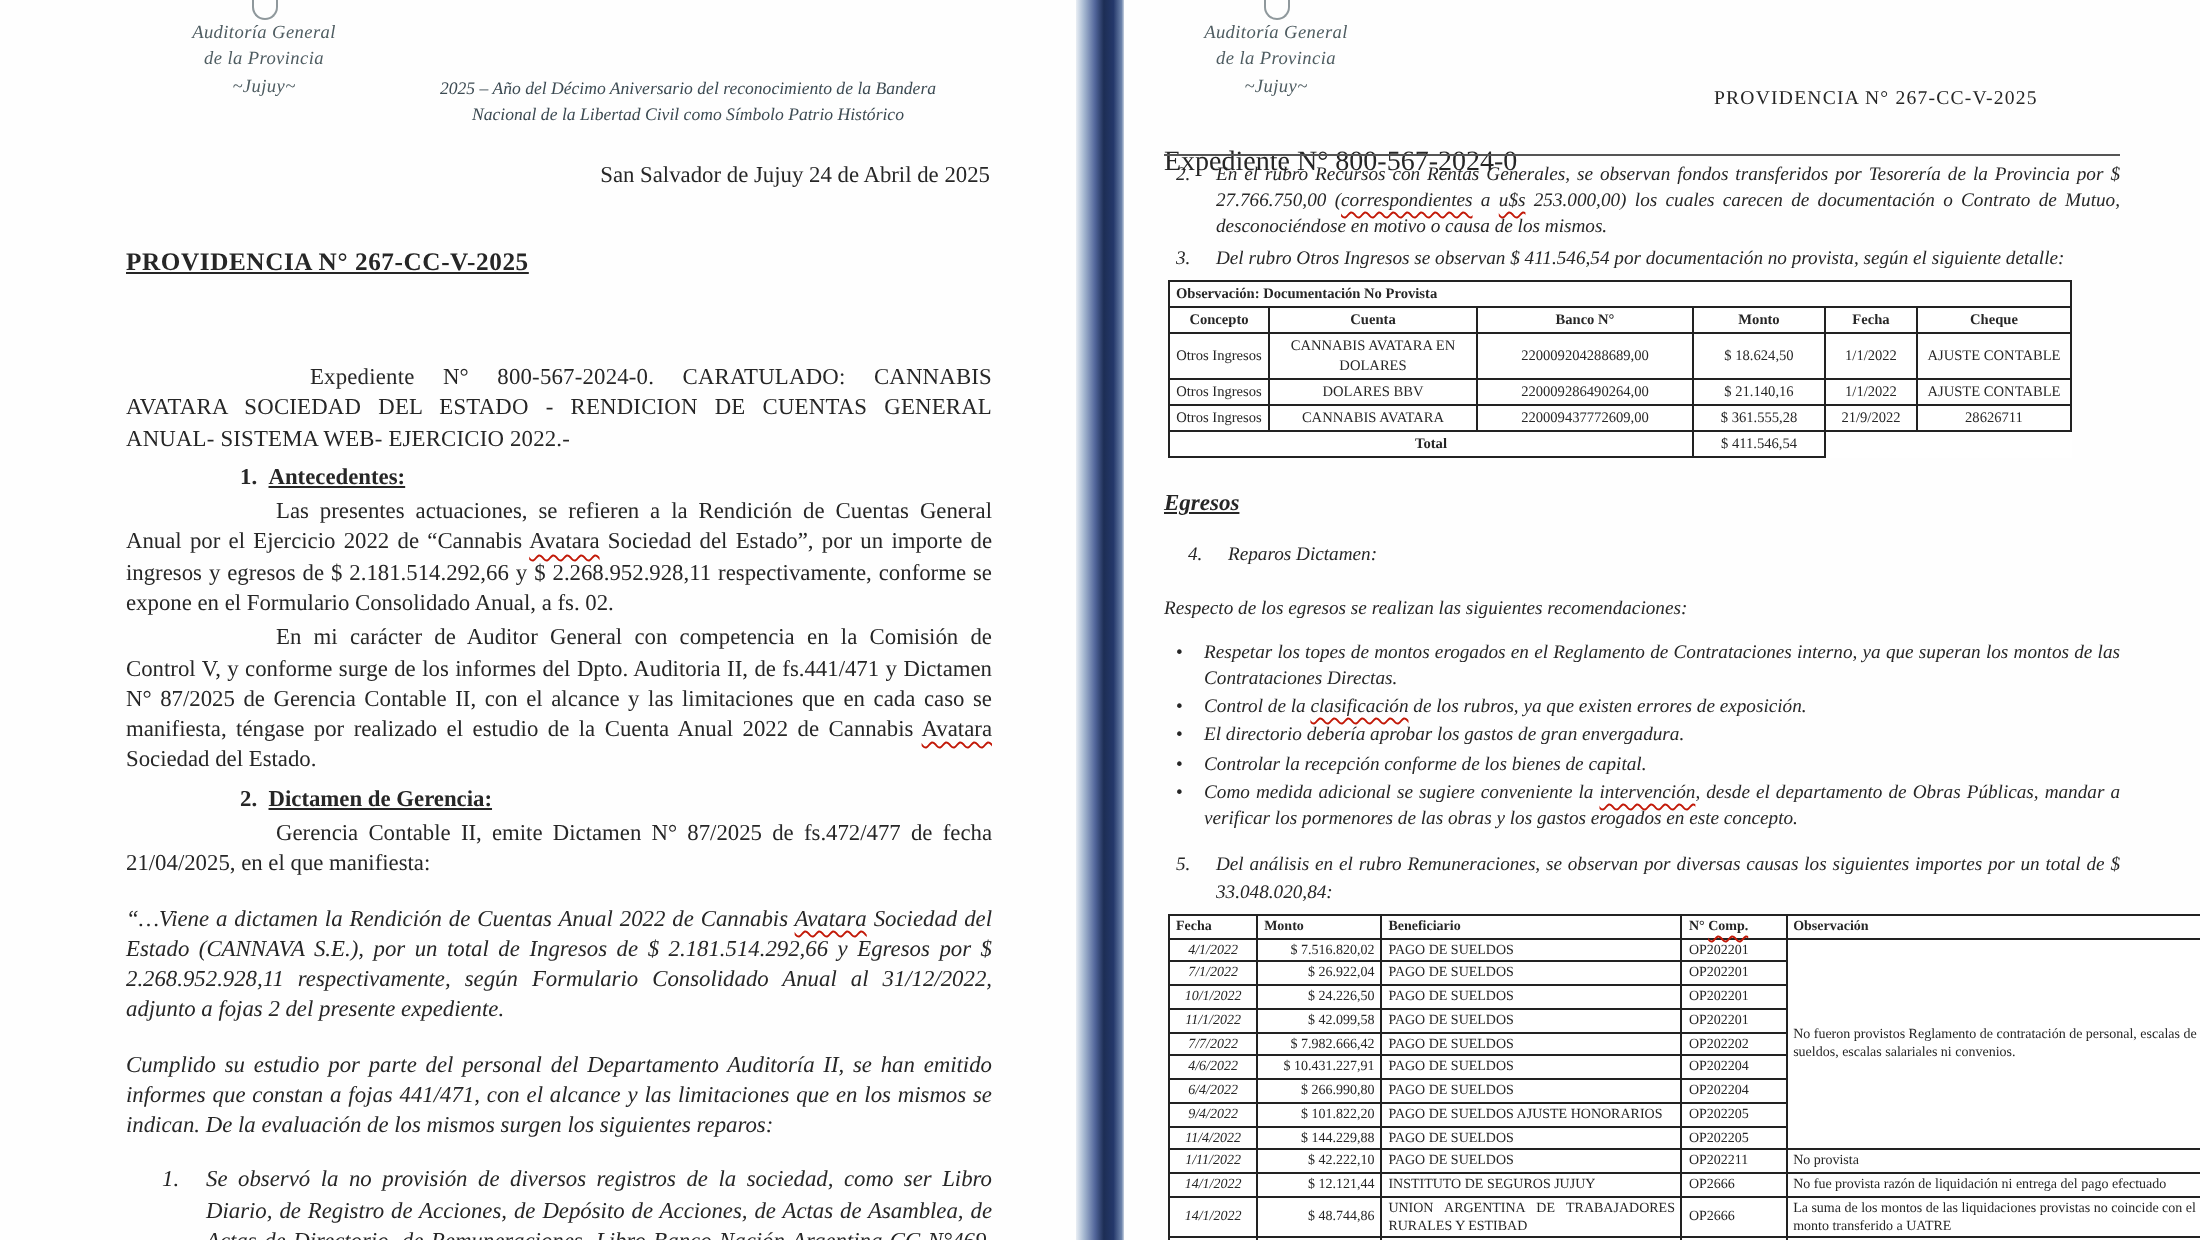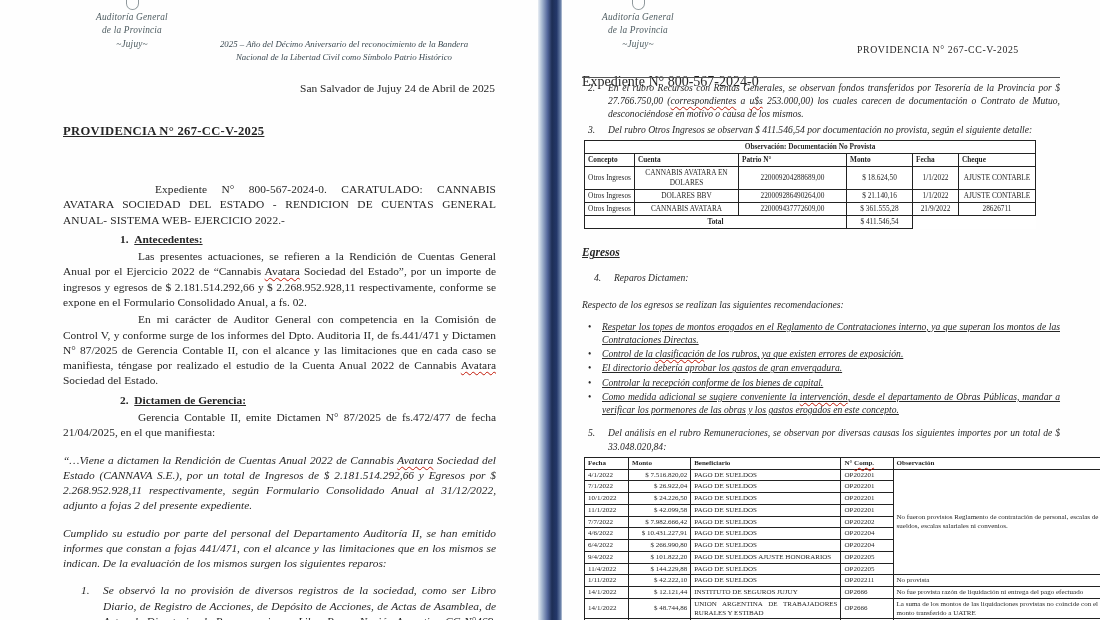--- a/index.html
+++ b/index.html
@@ -46,34 +46,34 @@
   .rp-line { position:absolute; top:77px; left:20px; width:478px; border-top:1px solid #555; }
   .rp-body { position:absolute; top:81px; left:20px; width:478px; font-size:9.6px;
              line-height:1.38; text-align:justify; font-style:italic; }
   .rp-item { display:flex; margin-bottom:2px; }
   .rp-item .n { width:20px; margin-left:6px; flex:none; }
   .rp-item .t { flex:1; text-align:justify; }
   .egresos { font-weight:bold; text-decoration:underline; font-size:11.5px; margin:16px 0 10px 0; }
   .reparos { margin:0 0 14px 6px; }
   .rp-intro { margin:10px 0 8px 0; }
   .bullets { list-style:none; margin:0 0 10px 4px; }
-  .bullets li { position:relative; padding-left:16px; margin-bottom:1px; text-align:justify;text-decoration:underline; }
+  .bullets li { position:relative; padding-left:16px; margin-bottom:1px; text-align:justify; }
   .bullets li::before { content:"•"; position:absolute; left:2px; font-style:normal; }
 
   table { border-collapse:collapse; font-style:normal; background:#fff; }
   td,th { border:1px solid #222; padding:1px 3px; vertical-align:middle; }
   .tbl1 { width:452px; margin:4px 0 0 2px; font-size:7.3px; }
-  .tbl1 th { font-weight:bold; text-align:left;margin-left:12px; }
+  .tbl1 th { font-weight:bold; text-align:center;margin-left:12px; }
   .tbl1 td { text-align:center; }
-  .tbl1 .cap { text-align:center; font-weight:bold; }
+  .tbl1 .cap { text-align:left; font-weight:bold; }
   .tbl1 .total-label { font-weight:bold; }
   .noborder { border:none !important; }
   .tbl2 { width:528px; margin:4px 0 0 2px; font-size:7px; line-height:1.25; }
   .tbl2 th { font-weight:bold; text-align:left; }
-  .tbl2 td:nth-child(1){ width:44px; }
+  .tbl2 td:nth-child(1){ text-align:center; width:44px;font-style:italic; }
   .tbl2 td:nth-child(2){ text-align:right; width:62px; }
   .tbl2 td:nth-child(3){ width:150px; }
   .tbl2 td:nth-child(4){ width:52px; }
   .tbl2 .obs { text-align:left; width:218px; }
 
   .sp { text-decoration:underline; text-decoration-style:wavy; text-decoration-color:#c21807;
         text-decoration-thickness:1px; text-underline-offset:2px; }
   .egresos-block { margin-top:0; }
 </style>
 </head>
@@ -139,21 +139,21 @@
       </div>
 
       <table class="tbl1">
         <thead>
           <tr>
             <td class="cap" colspan="6">Observación: Documentación No Provista</td>
           </tr>
           <tr>
             <th style="width:50px">Concepto</th>
             <th style="width:104px">Cuenta</th>
-            <th style="width:108px">Patrio N°</th>
+            <th style="width:108px">Banco N°</th>
             <th style="width:66px">Monto</th>
             <th style="width:46px">Fecha</th>
             <th>Cheque</th>
           </tr>
         </thead>
         <tbody>
             <tr>
               <td>Otros Ingresos</td>
               <td>CANNABIS AVATARA EN DOLARES</td>
               <td>220009204288689,00</td>

